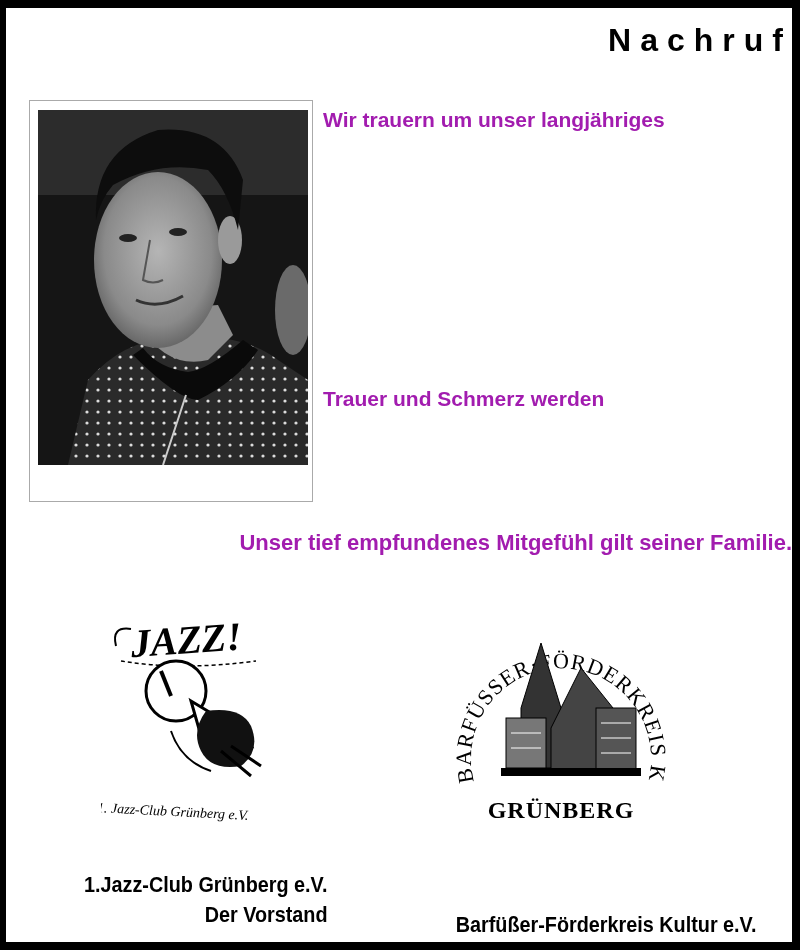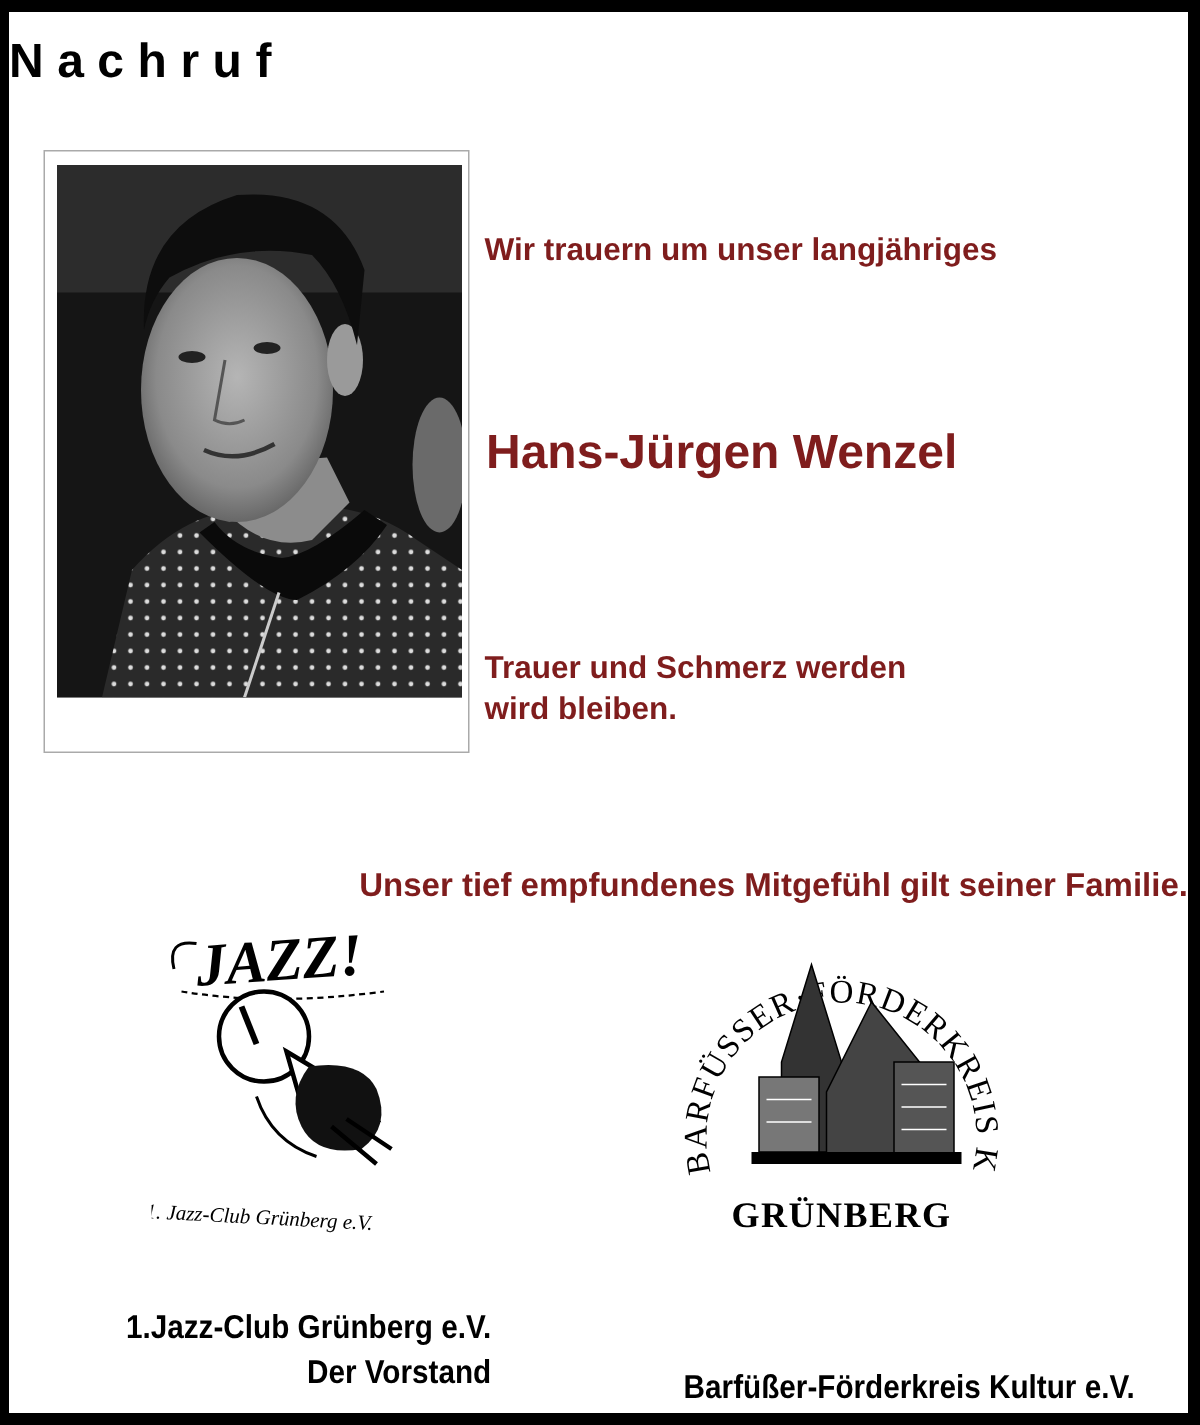--- a/index.html
+++ b/index.html
@@ -2,34 +2,34 @@
 <html><head>
   <meta charset="utf-8">
   <style>
     html, body { margin: 0; padding: 0; background: #000; }
     body { width: 800px; height: 950px; position: relative; overflow: hidden; }
     .frame {
       position: absolute; left: 6px; top: 8px; width: 786px; height: 934px;
       background: #fff; box-sizing: border-box;
     }
     .title {
-      position: absolute; left: 0; width: 100%; top: 14px; text-align: left;
+      position: absolute; left: 0; width: 100%; top: 14px; text-align: right;
       font-family: "Liberation Sans", sans-serif; font-weight: bold;
       font-size: 32px; letter-spacing: 9px; color: #000;
     }
     .photo-frame {
       position: absolute; left: 23px; top: 92px; width: 284px; height: 402px;
       border: 1px solid #aaa; background: #fff; box-sizing: border-box;
     }
     .photo {
       position: absolute; left: 8px; top: 9px; width: 270px; height: 355px;
       background: #1a1a1a; overflow: hidden;
     }
     .text-block {
-      position: absolute; font-family: "Liberation Sans", sans-serif; font-weight: bold; color: #7f1d1d; margin-top: 47px;
+      position: absolute; font-family: "Liberation Sans", sans-serif; font-weight: bold; color: #a21caf;
     }
     .intro { left: 317px; top: 98px; font-size: 21px; line-height: 28px; width: 460px; }
     .name { left: 318px; top: 228px; font-size: 32px; width: 460px; }
     .quote { left: 317px; top: 377px; font-size: 21px; line-height: 27px; width: 460px; }
     .condolence { left: 0; width: 100%; top: 522px; font-size: 22px; text-align: right; }
     .logo { position: absolute; }
     .jazz-logo { left: 95px; top: 603px; width: 230px; height: 220px; }
     .bf-logo { left: 440px; top: 600px; width: 230px; height: 220px; }
     .sig {
       position: absolute; font-family: Liberation Sans, sans-serif; font-weight: bold;
@@ -82,25 +82,23 @@
         <path d="M112 130 L105 170 Q115 175 125 170" stroke="#555" stroke-width="2" fill="none"></path>
         <path d="M98 190 Q120 200 145 186" stroke="#333" stroke-width="3" fill="none"></path>
       </svg>
     </div>
   </div>
 
   <div class="text-block intro">
     <div>Wir trauern um unser langjähriges</div>
   </div>
 
-  <div class="text-block name">Hans-Jürgen Wenzel</div>
 
   <div class="text-block quote">
     <div>Trauer und Schmerz werden</div>
-    <div>wird bleiben.</div>
   </div>
 
   <div class="text-block condolence">Unser tief empfundenes Mitgefühl gilt seiner Familie.</div>
 
   <div class="logo jazz-logo">
     <svg width="230" height="220" viewBox="0 0 230 220">
       <text x="30" y="42" font-family="Liberation Serif, serif" font-weight="bold" font-size="40" font-style="italic" fill="#000" transform="rotate(-4 90 35)">JAZZ!</text>
       <path d="M15 35 Q10 15 30 18" stroke="#000" stroke-width="2" fill="none"></path>
       <path d="M20 50 Q80 60 155 50" stroke="#000" stroke-width="1.5" fill="none" stroke-dasharray="4 3"></path>
       <circle cx="75" cy="80" r="30" fill="#fff" stroke="#000" stroke-width="3"></circle>

